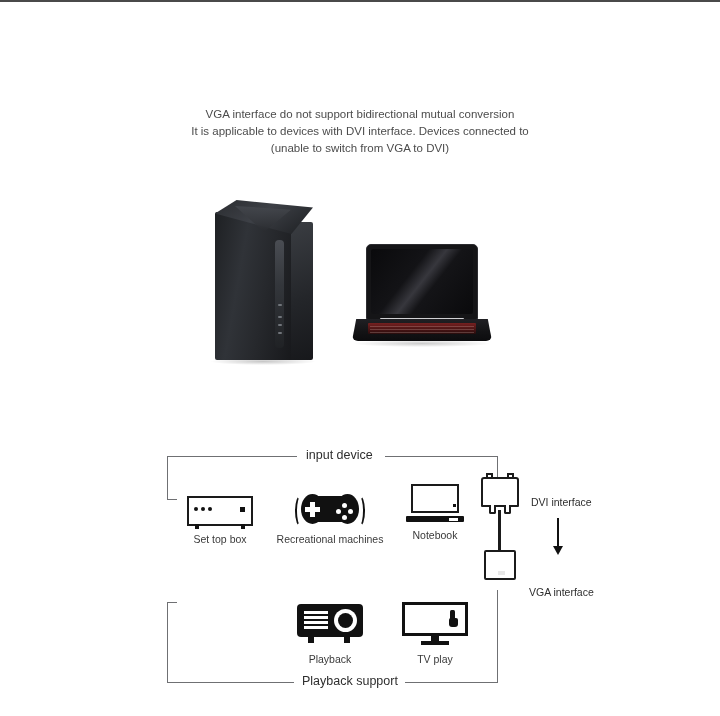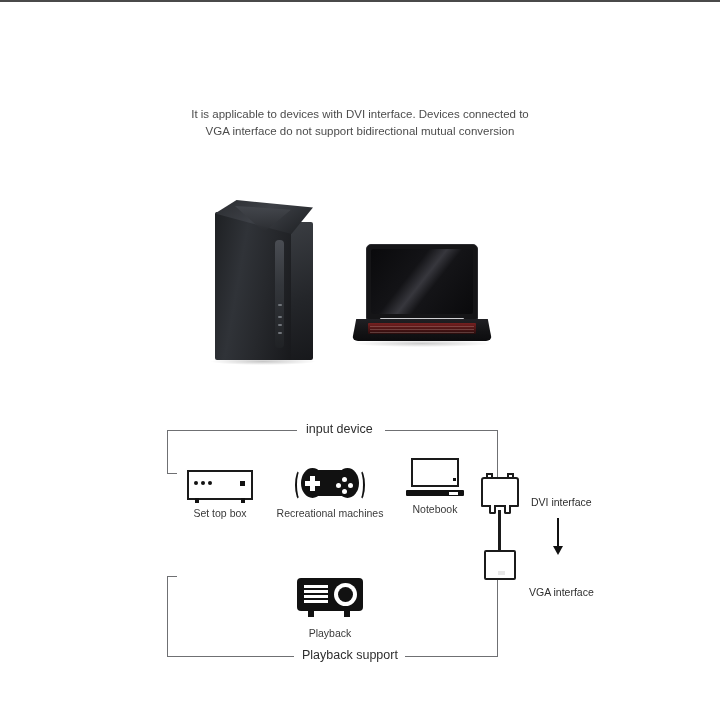--- a/index.html
+++ b/index.html
@@ -120,21 +120,21 @@
     position: absolute; left: 2px; top: 96px; width: 136px; height: 7px;
     background: radial-gradient(ellipse at center, rgba(0,0,0,.20) 0%, rgba(0,0,0,0) 72%);
   }
 
   #hero-caption {
     position: absolute; left: 0; top: 372px; width: 720px;
     text-align: center; font-size: 17px; color: #2b2b2b;
   }
 
   
-  #diagram { position: absolute; left: 0; top: 414px; width: 720px; height: 260px; }
+  #diagram { position: absolute; left: 0; top: 440px; width: 720px; height: 260px; }
 
   .brk-line { position: absolute; background: #6f7073; }
   .brk-h { height: 1px; }
   .brk-v { width: 1px; }
 
   .brk-label {
     position: absolute; font-size: 12.5px; color: #2e2e2e;
     background: #ffffff; padding: 0 7px; white-space: nowrap;
   }
 
@@ -227,22 +227,23 @@
     border-top: 9px solid #111;
   }
 </style>
 </head>
 <body>
 
 <div id="page">
 
 
   <div id="subtitle">
+    <div>VGA interface do not support bidirectional mutual conversion</div>
     <div>It is applicable to devices with DVI interface. Devices connected to</div>
-    <div>VGA interface do not support bidirectional mutual conversion</div>
+    <div>(unable to switch from VGA to DVI)</div>
   </div>
 
   <div id="hero">
 
     <div class="tower-wrap">
       <div class="tower-shadow"></div>
       <div class="tower-body"></div>
       <div class="tower-side"></div>
       <div class="tower-top"></div>
       <div class="tower-vtop"></div>
@@ -344,20 +345,32 @@
           <div class="vent" style="top:22px;"></div>
           <div class="lens-o"></div>
           <div class="lens-i"></div>
           <div class="leg" style="left:11px;"></div>
           <div class="leg" style="right:13px;"></div>
         </div>
       </div>
       <div class="cap">Playback</div>
     </div>
 
+    <div class="node" style="left:380px; top:152px;">
+      <div class="ico">
+        <div class="tv">
+          <div class="scr"></div>
+          <div class="rem"></div>
+          <div class="hand"></div>
+          <div class="neck"></div>
+          <div class="foot"></div>
+        </div>
+      </div>
+      <div class="cap">TV play</div>
+    </div>
 
   </div>
 
   <div id="adapter">
     <div class="dvi">
       <div class="tab" style="left:5px;"></div>
       <div class="tab" style="right:5px;"></div>
       <div class="shell"></div>
       <div class="pin" style="left:8px;"></div>
       <div class="pin" style="right:8px;"></div>

